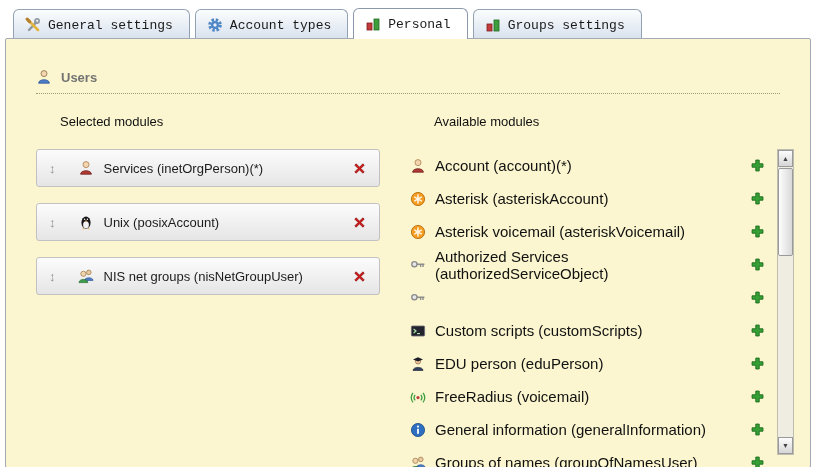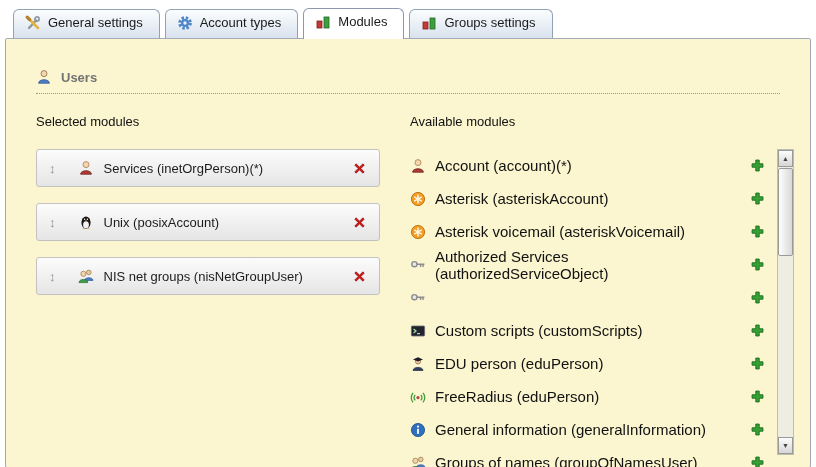--- a/index.html
+++ b/index.html
@@ -9,26 +9,26 @@
     font-family:"Liberation Sans",sans-serif;
     -webkit-font-smoothing:antialiased;
   }
   .page{padding:8px 5px 0 5px;}
   
   .tabbar{
     display:flex;align-items:flex-end;gap:5px;
     padding-left:8px;position:relative;z-index:2;
   }
   .tab{
-    display:flex;align-items:flex-start;gap:7px;
+    display:flex;align-items:flex-end;gap:7px;
     padding:5px 16px 5px 11px;height:18px;
     font-size:13px;color:#1a1a1a;
     background:linear-gradient(#fbfdfe,#d9e2ee);
     border:1px solid #93a1b4;border-bottom:none;
-    border-radius:6px 6px 0 0;cursor:pointer;white-space:nowrap;
+    border-radius:6px 6px 0 0;cursor:pointer;white-space:nowrap;font-family:Liberation Mono, monospace;
   }
   .tab.active{
     background:#ffffff;
     padding-bottom:7px;margin-bottom:-1px;
     border-color:#8c99ac;
   }
   
   .panel{
     position:relative;z-index:1;box-sizing:border-box;
     height:430px;overflow:hidden;
@@ -37,21 +37,21 @@
   }
   .users-hdr{
     display:flex;align-items:center;gap:9px;
     margin:30px 30px 0 30px;padding-bottom:8px;
     border-bottom:1px dotted #9c9c7a;
     font-weight:bold;font-size:13px;color:#737373;
   }
   .cols{display:flex;margin:20px 16px 0 30px;}
   .col-left{width:372px;flex:none;}
   .col-right{flex:1;margin-left:2px;}
-  .col-hdr{font-size:13px;color:#111;margin-bottom:20px;}
+  .col-hdr{font-size:13px;color:#111;margin-bottom:20px;margin-left:24px;}
   
   .sel-item{
     box-sizing:border-box;width:344px;height:38px;
     display:flex;align-items:center;margin-bottom:16px;
     background:linear-gradient(#fcfcfc,#e5e5e5);
     border:1px solid #c2c2c2;border-radius:3px;
     padding:0 12px;
   }
   .handle{color:#8f8f8f;font-size:13px;cursor:grab;line-height:1;}
   .sel-item .micon{margin-left:22px;}
@@ -177,21 +177,21 @@
     <div class="tab">
       <svg class="icon16">
           <use href="#i-gear" xlink:href="#i-gear"></use>
         </svg>
       <span>Account types</span>
     </div>
     <div class="tab active">
       <svg class="icon16">
           <use href="#i-modules" xlink:href="#i-modules"></use>
         </svg>
-      <span>Modules</span>
+      <span>Personal</span>
     </div>
     <div class="tab">
       <svg class="icon16">
           <use href="#i-modules" xlink:href="#i-modules"></use>
         </svg>
       <span>Groups settings</span>
     </div>
   </div>
 
   <div class="panel">
@@ -334,21 +334,21 @@
                 <svg class="icon15">
                     <use href="#i-plus" xlink:href="#i-plus"></use>
                   </svg>
               </span>
             </div>
 
             <div class="avail-row">
               <svg class="icon16">
                   <use href="#i-radius" xlink:href="#i-radius"></use>
                 </svg>
-              <span class="lbl">FreeRadius (eduPerson)</span>
+              <span class="lbl">FreeRadius (voicemail)</span>
               <span class="add-btn">
                 <svg class="icon15">
                     <use href="#i-plus" xlink:href="#i-plus"></use>
                   </svg>
               </span>
             </div>
 
             <div class="avail-row">
               <svg class="icon16">
                   <use href="#i-info" xlink:href="#i-info"></use>

